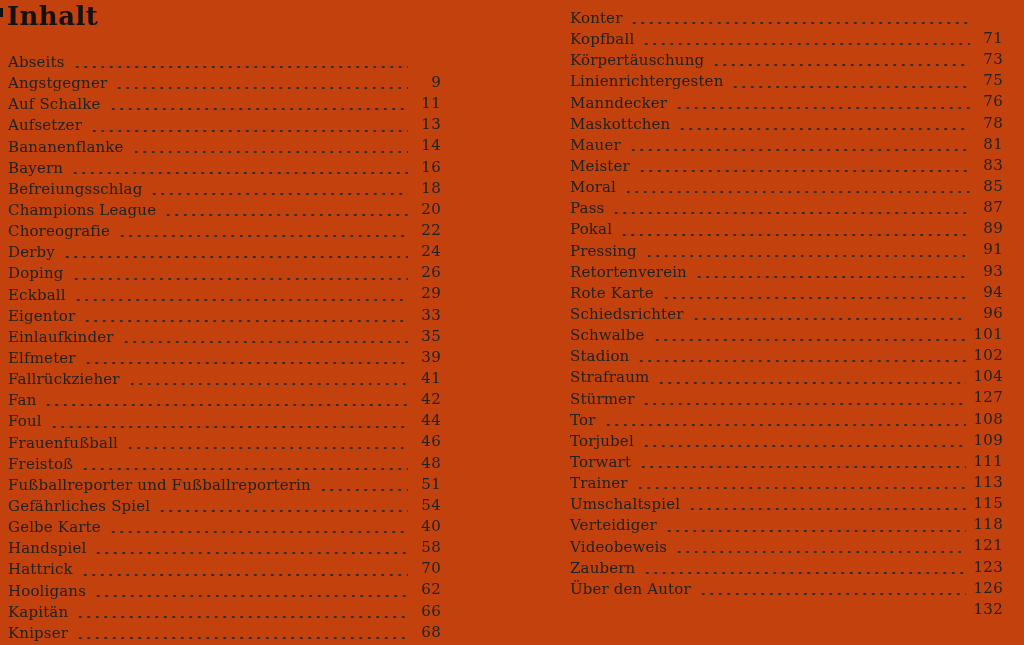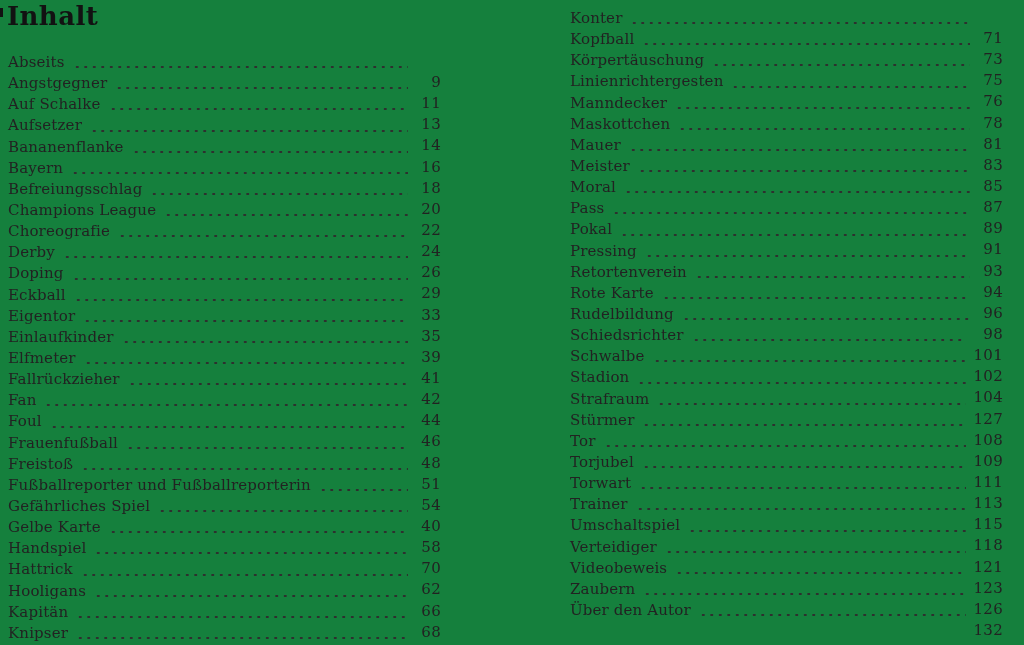--- a/index.html
+++ b/index.html
@@ -4,21 +4,21 @@
 <style>
   html, body {
     margin: 0;
     padding: 0;
     background: #e8e8e8;
   }
   .page {
     position: relative;
     width: 1024px;
     height: 645px;
-    background: #15803d;
+    background: #c2410c;
     overflow: hidden;
     font-family: "DejaVu Serif", "Liberation Serif", serif;
     color: #222222;
   }
   .edge-artifact {
     position: absolute;
     left: 0;
     top: 8px;
     width: 3px;
     height: 9px;
@@ -328,25 +328,20 @@
         <span class="leader"></span>
         <span class="toc-num">94</span>
       </div>
 
       <div class="toc-row">
         <span class="toc-label">Rote Karte</span>
         <span class="leader"></span>
         <span class="toc-num">96</span>
       </div>
 
-      <div class="toc-row">
-        <span class="toc-label">Rudelbildung</span>
-        <span class="leader"></span>
-        <span class="toc-num">98</span>
-      </div>
 
       <div class="toc-row">
         <span class="toc-label">Schiedsrichter</span>
         <span class="leader"></span>
         <span class="toc-num">101</span>
       </div>
 
       <div class="toc-row">
         <span class="toc-label">Schwalbe</span>
         <span class="leader"></span>

